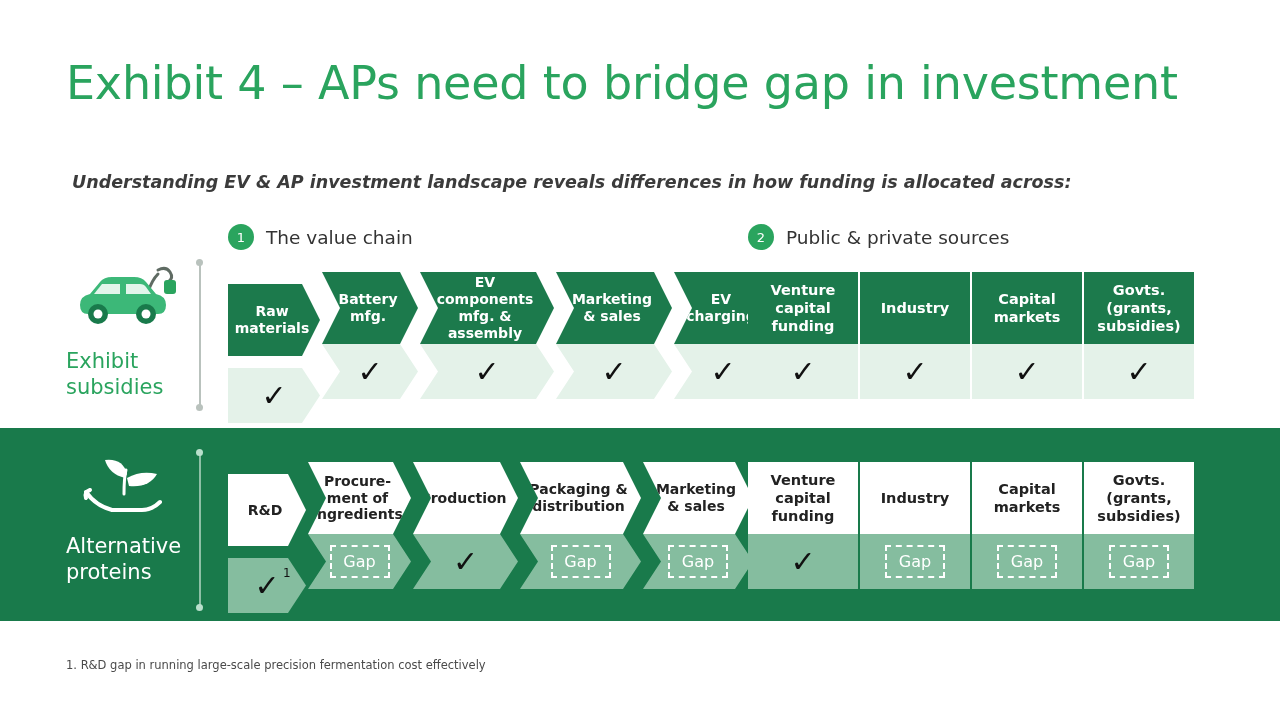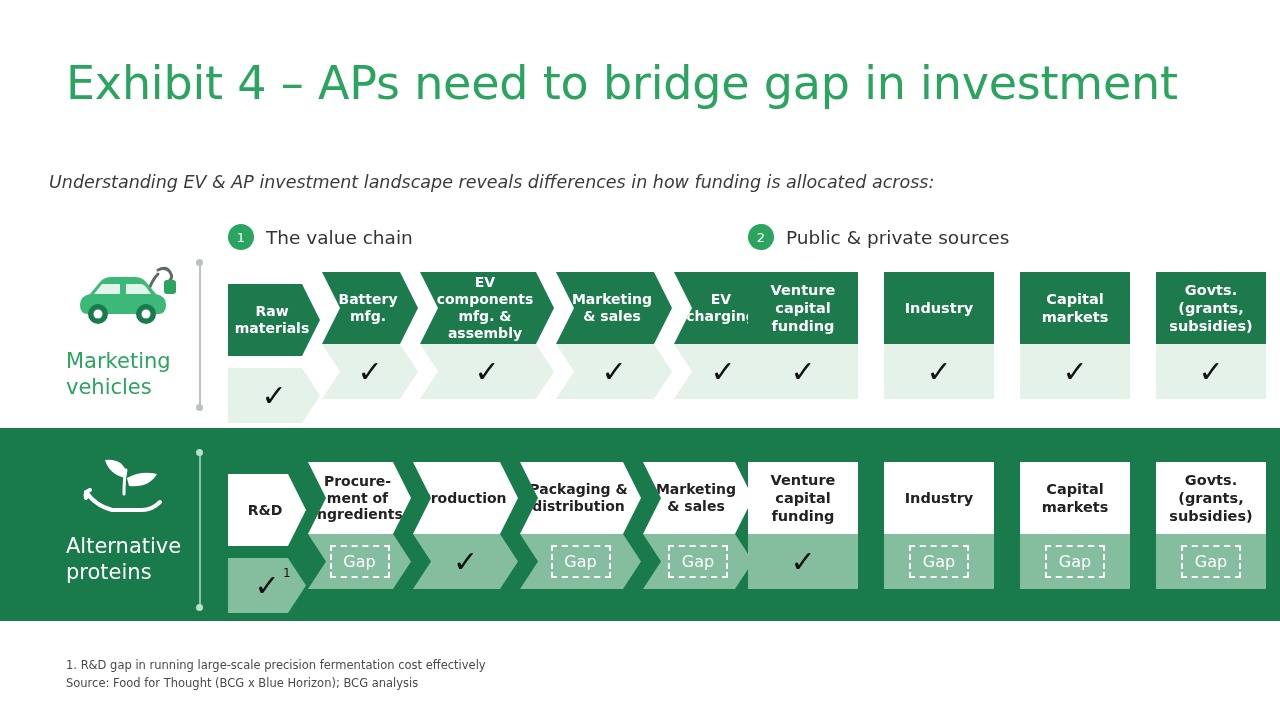--- a/index.html
+++ b/index.html
@@ -29,25 +29,25 @@
     line-height: 1.1;
     color: #2aa45e;
     font-weight: 400;
     letter-spacing: -0.2px;
     white-space: nowrap;
   }
 
   
   .subtitle {
     position: absolute;
-    left: 49px;
+    left: 72px;
     top: 172px;
     font-size: 17.5px;
     font-style: italic;
-    font-weight: normal;
+    font-weight: bold;
     color: #3b3b3b;
     white-space: nowrap;
   }
 
   
   .section-head {
     position: absolute;
     display: flex;
     align-items: center;
     gap: 12px;
@@ -164,21 +164,21 @@
   }
   .chev.notched-in .head,
   .chev.notched-in .body {
     clip-path: polygon(0 0, calc(100% - 18px) 0, 100% 50%, calc(100% - 18px) 100%, 0 100%, 18px 50%);
   }
 
   
   .src-group {
     position: absolute;
     display: flex;
-    gap: 26px;
+    gap: 2px;
   }
   .src-ev { left: 748px; top: 272px; }
   .src-ap { left: 748px; top: 462px; }
   .src {
     width: 110px;
   }
   .src .head {
     display: flex;
     align-items: center;
     justify-content: center;
@@ -295,22 +295,22 @@
   </div>
 
   <div class="vline ev"></div>
   <div class="vdot ev-top"></div>
   <div class="vdot ev-bot"></div>
   <div class="vline ap"></div>
   <div class="vdot ap-top"></div>
   <div class="vdot ap-bot"></div>
 
   <div class="row-label ev-label">
-    <div class="txt">Marketing</div>
-    <div class="txt">vehicles</div>
+    <div class="txt">Exhibit</div>
+    <div class="txt">subsidies</div>
   </div>
   <div class="row-label ap-label">
     <div class="txt">Alternative</div>
     <div class="txt">proteins</div>
   </div>
 
   <div class="chev-group chev-ev">
     <div class="chev notched" style="width:92px">
       <div class="head">
         <span>Raw materials</span>
@@ -447,16 +447,15 @@
     <div class="src">
       <div class="head">Govts. (grants, subsidies)</div>
       <div class="body">
         <span class="gap">Gap</span>
       </div>
     </div>
   </div>
 
   <div class="footnotes">
     <div>1. R&amp;D gap in running large-scale precision fermentation cost effectively</div>
-    <div>Source: Food for Thought (BCG x Blue Horizon); BCG analysis</div>
   </div>
 
 </div>
 
 </body></html>

